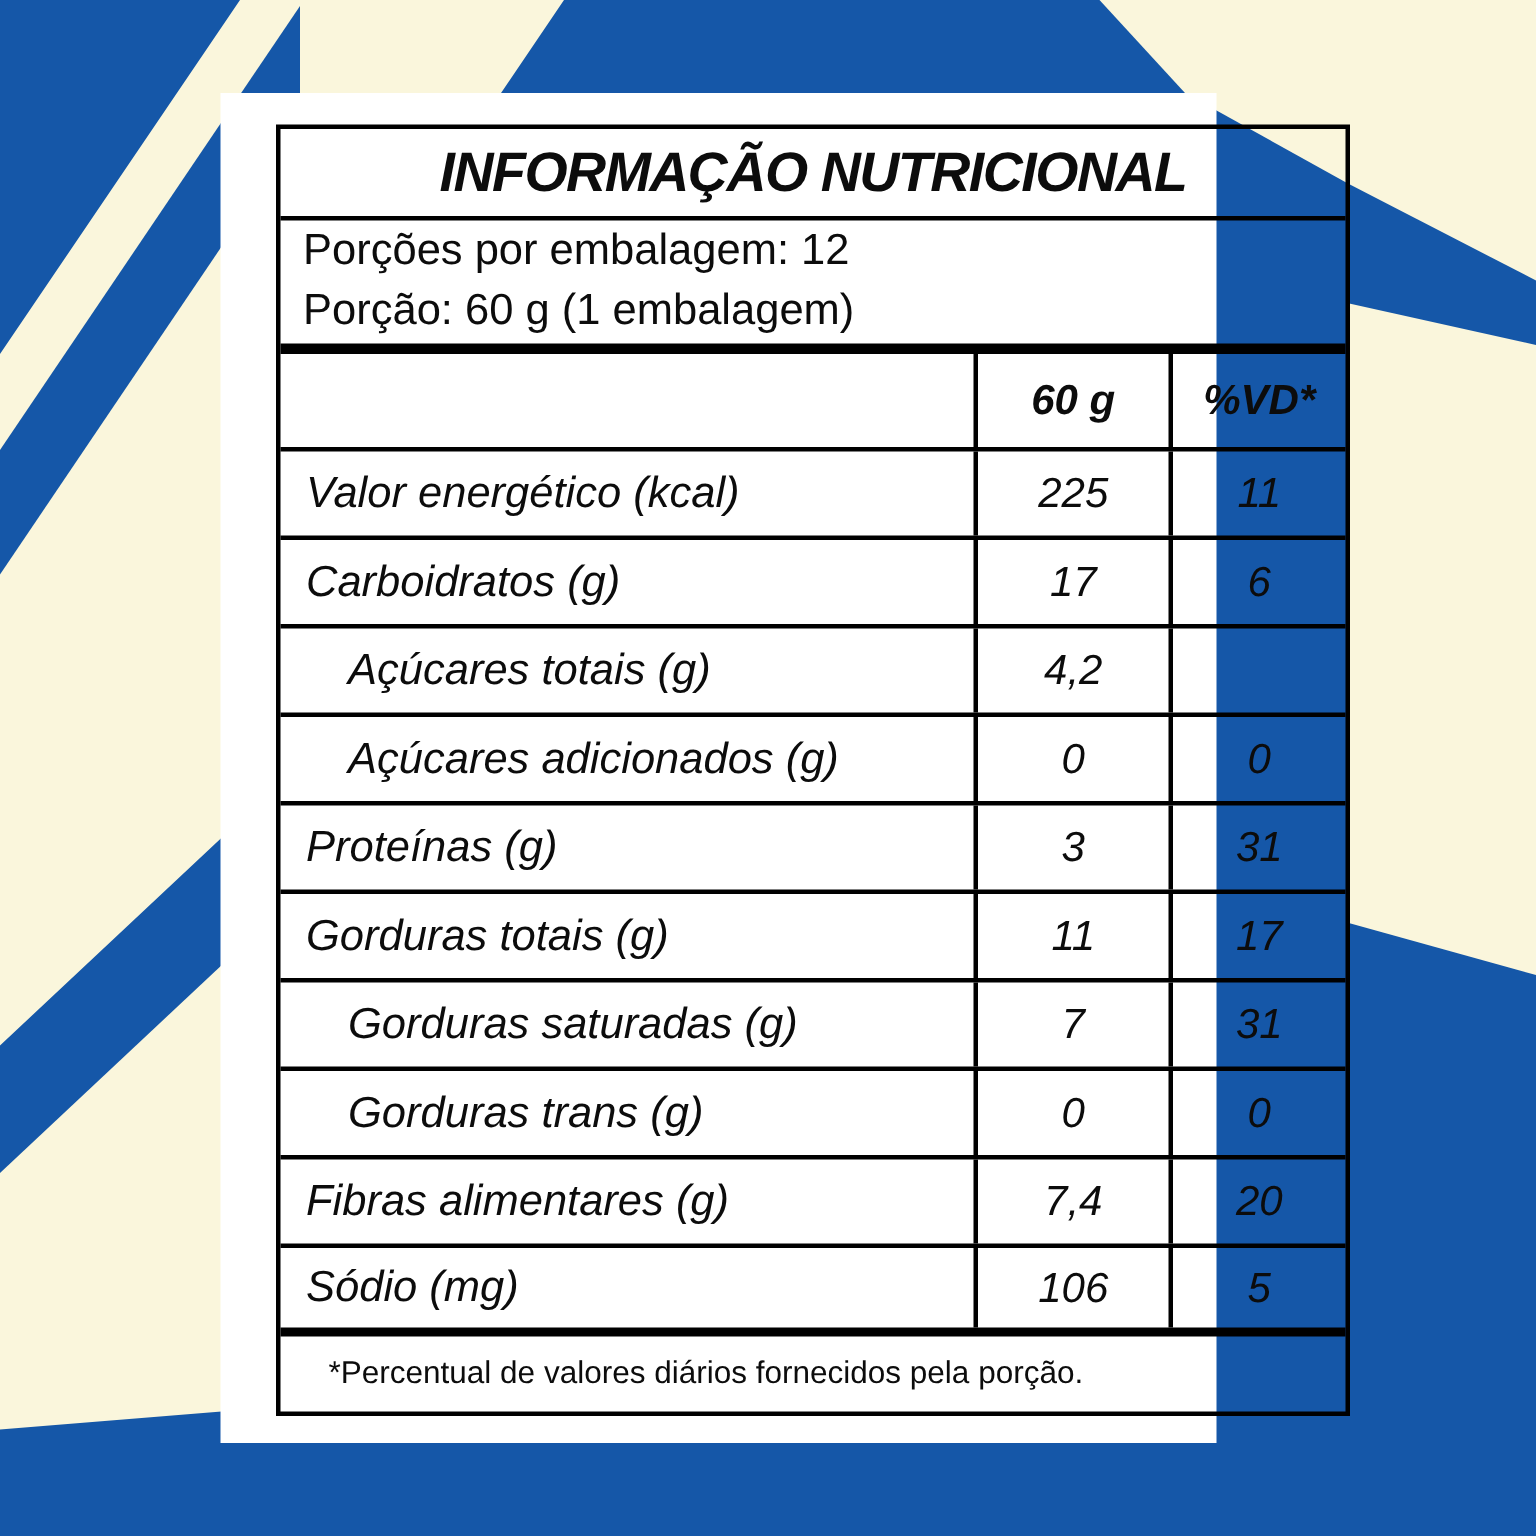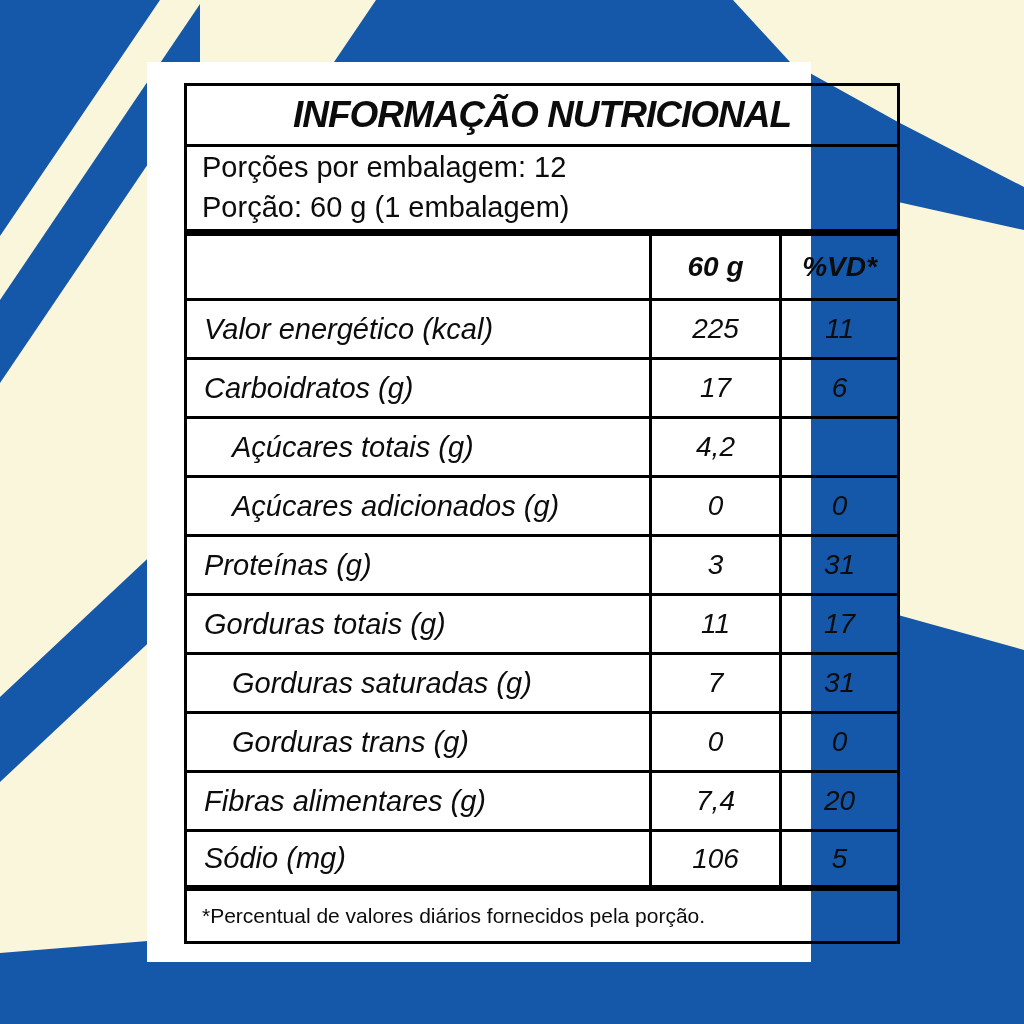--- a/index.html
+++ b/index.html
@@ -37,21 +37,21 @@
   .data-row.last{border-bottom:6px solid #000;}
   .cell{box-sizing:border-box;font-style:italic;}
   .cell.lab{display:flex;align-items:center;padding-left:17px;}
   .cell.lab.ind{padding-left:45px;}
   .cell.num{
     border-left:3px solid #000;
     display:flex;align-items:center;justify-content:center;font-size:28px;
   }
   .foot-row{
     flex:1;display:flex;align-items:center;
-    padding-left:15px;font-size:21px;
+    padding-left:32px;font-size:21px;
   }
 </style>
 </head>
 <body>
 
 <div id="stage">
 
   <svg id="bg" viewBox="0 0 1024 1024" aria-hidden="true">
     <rect x="0" y="0" width="1024" height="1024" fill="#1557A8"></rect>
     <polygon points="160,0 376,0 160,319 160,547 0,697 0,236" fill="#FAF6DC"></polygon>

